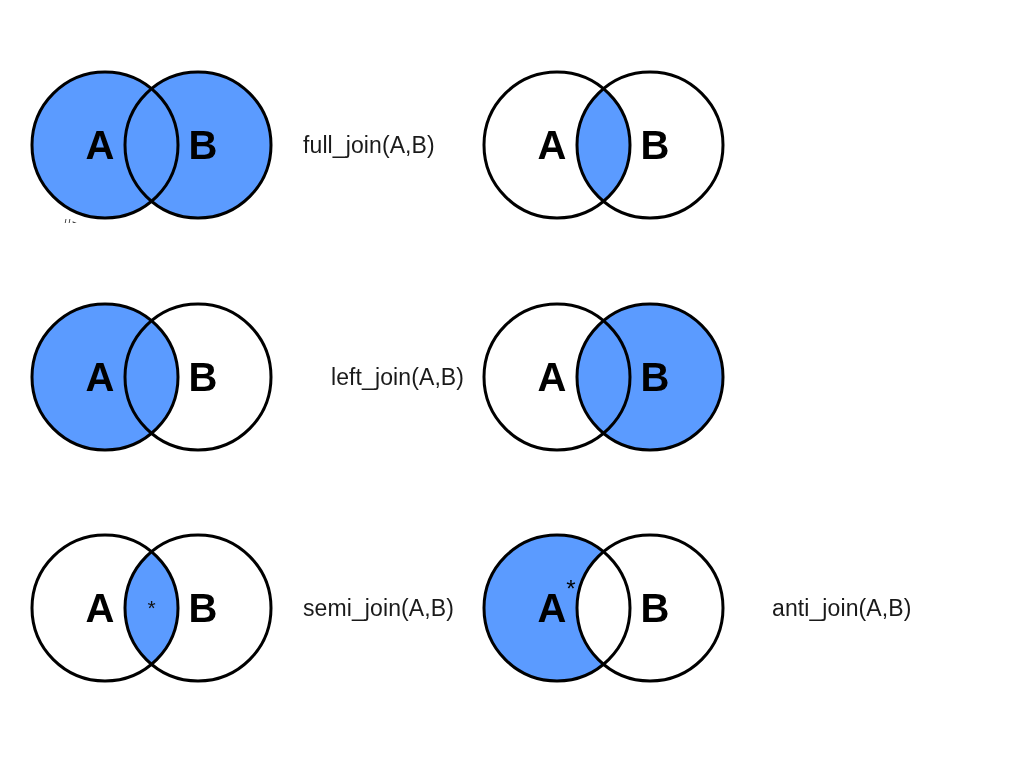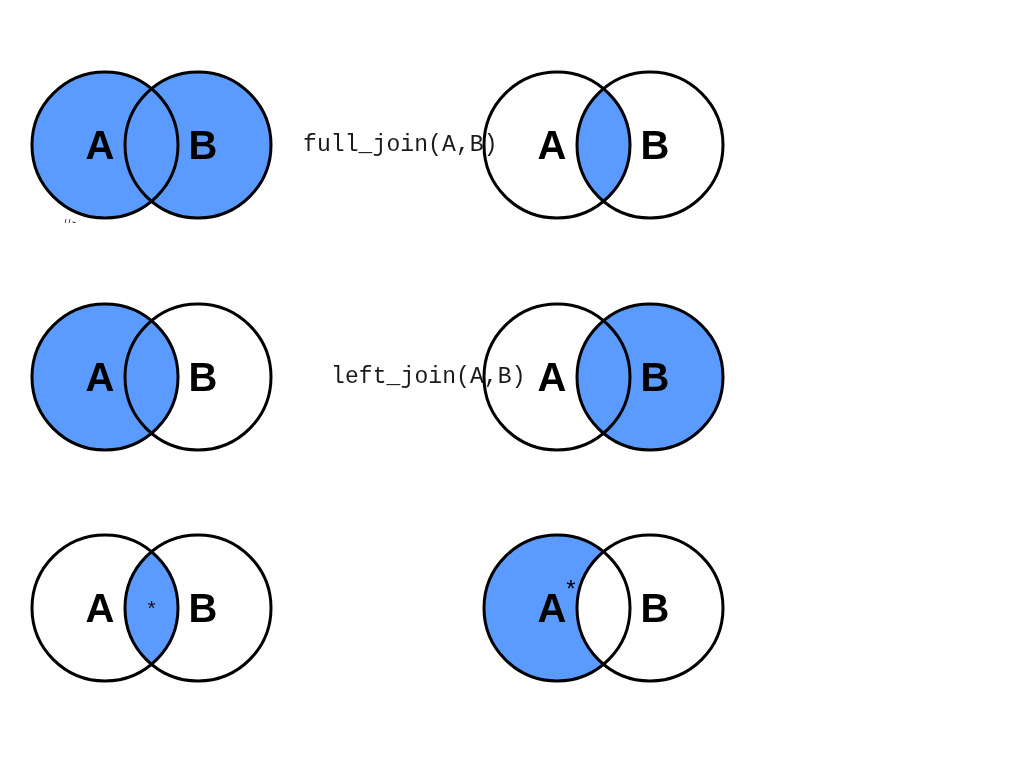--- a/index.html
+++ b/index.html
@@ -22,21 +22,21 @@
   }
   .panel {
     position: absolute;
   }
   .venn-svg {
     display: block;
     overflow: visible;
   }
   .op-label {
     position: absolute;
-    font-family: Liberation Mono, monospace;
+    font-family: Liberation Sans, sans-serif;
     font-size: 23px;
     color: #1a1a1a;
     white-space: nowrap;
     letter-spacing: 0.1px;
     line-height: 1;
   }
   .set-letter {
     font-family: "Liberation Sans", sans-serif;
     font-weight: bold;
     font-size: 40px;
@@ -206,20 +206,21 @@
         <g clip-path="url(#clipA-4)">
           <circle cx="153" cy="80" r="73" fill="#5b9bff"></circle>
         </g>
         <circle cx="60" cy="80" r="73" fill="none" stroke="#000000" stroke-width="3"></circle>
         <circle cx="153" cy="80" r="73" fill="none" stroke="#000000" stroke-width="3"></circle>
         <text class="set-letter" x="55" y="94" text-anchor="middle">A</text>
         <text class="set-letter" x="158" y="94" text-anchor="middle">B</text>
         <text class="star-mark" x="106.5" y="87" text-anchor="middle">*</text>
       </svg>
     </div>
+    <div class="op-label" style="left: 303px; top: 597px;">semi_join(A,B)</div>
     <div class="panel" style="left: 497px; top: 528px; width: 236px; height: 163px;">
       <svg class="venn-svg" width="236" height="163" viewBox="0 0 236 163">
         <defs>
           <clipPath id="clipA-5">
             <circle cx="60" cy="80" r="73"></circle>
           </clipPath>
           <clipPath id="clipB-5">
             <circle cx="153" cy="80" r="73"></circle>
           </clipPath>
           <mask id="maskAonly-5">
@@ -232,13 +233,14 @@
           </mask>
         </defs>
         <circle cx="60" cy="80" r="73" fill="#5b9bff" mask="url(#maskAonly-5)"></circle>
         <circle cx="60" cy="80" r="73" fill="none" stroke="#000000" stroke-width="3"></circle>
         <circle cx="153" cy="80" r="73" fill="none" stroke="#000000" stroke-width="3"></circle>
         <text class="set-letter" x="55" y="94" text-anchor="middle">A</text>
         <text class="set-letter" x="158" y="94" text-anchor="middle">B</text>
         <text class="star-sup" x="74" y="69" text-anchor="middle">*</text>
       </svg>
     </div>
+    <div class="op-label" style="left: 772px; top: 597px;">anti_join(A,B)</div>
   </div>
 
 </body></html>

